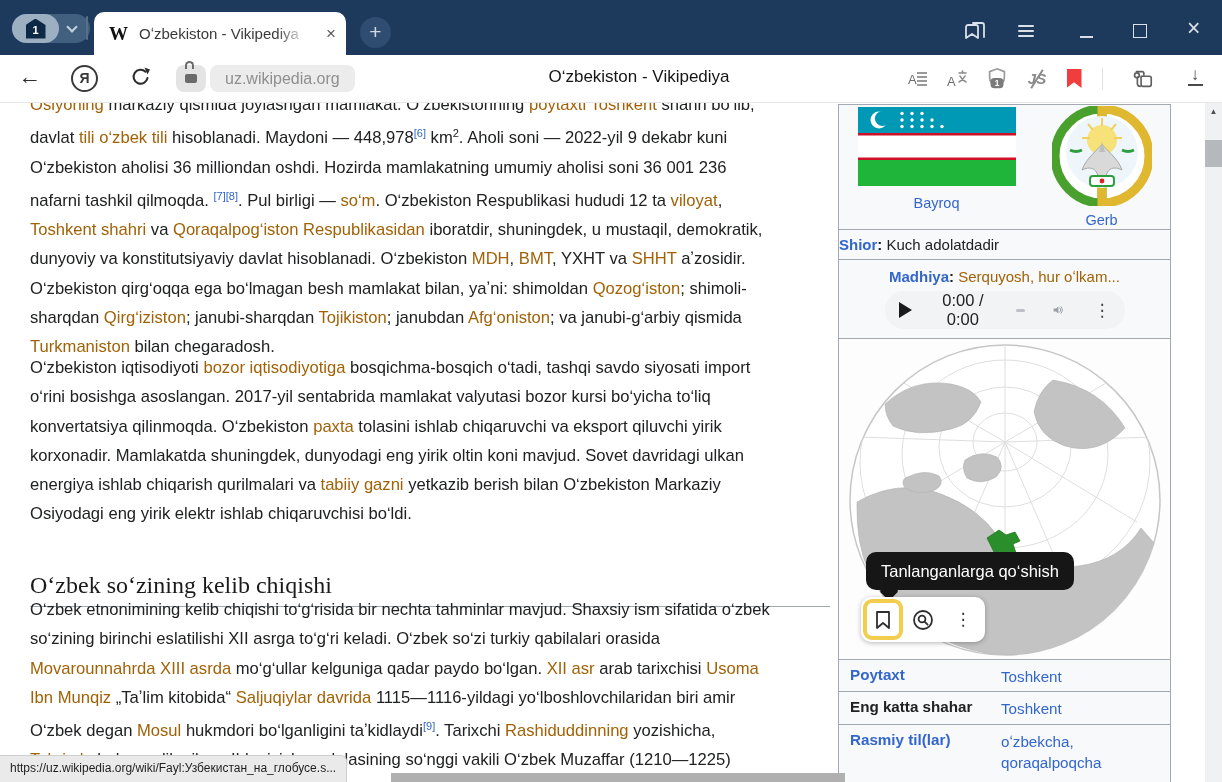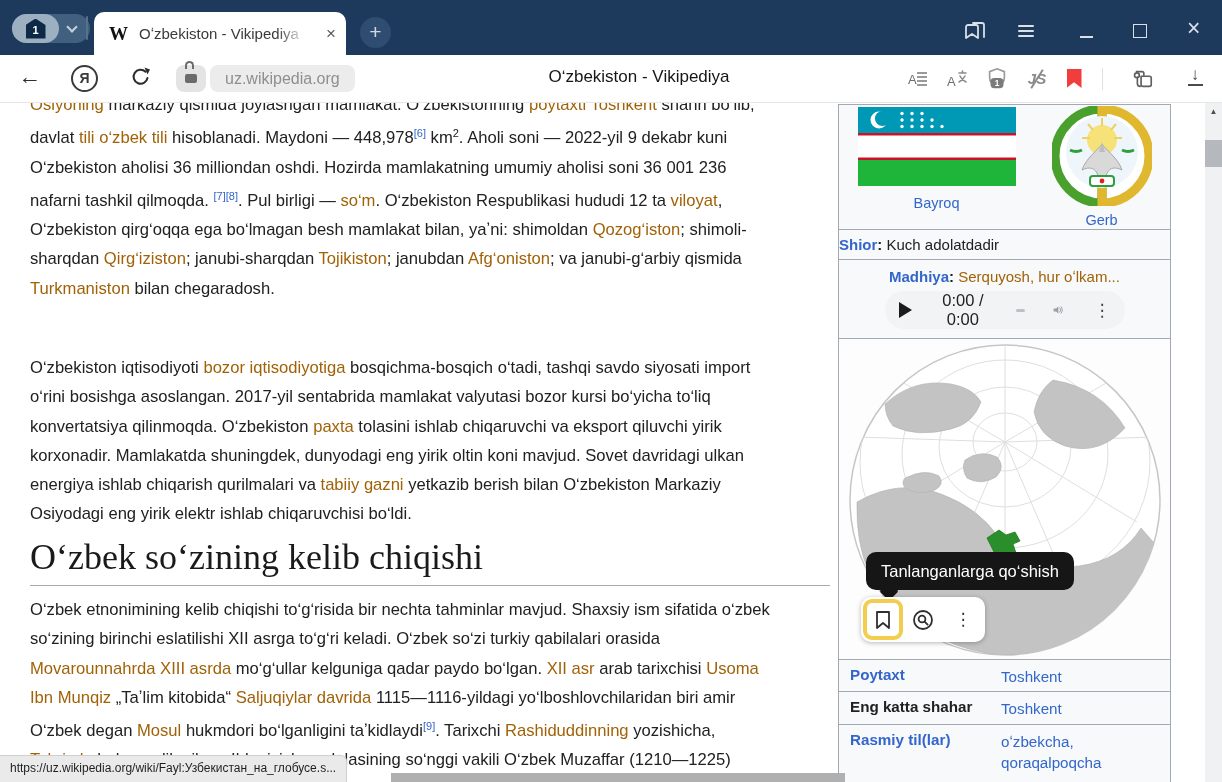--- a/index.html
+++ b/index.html
@@ -45,21 +45,21 @@
   .dl-wrap { text-align:center; color:#4a4a4a; }
   .dl-wrap .a { font-size:17px; line-height:16px; display:block; }
   .dl-wrap .u { width:15px; height:2px; background:#4a4a4a; margin:1px auto 0; }
   
   .article { position:absolute; left:30px; top:0; width:802px; z-index:1; font-size:16.6px; color:#202122; }
   .para { position:absolute; left:0; line-height:29.3px; white-space:nowrap; }
   .p1 { top:90px; } .p2 { top:353px; } .p3 { top:595px; }
   .lnk { color:#a16207; cursor:pointer; }
   .suplnk { color:#3366cc; font-size:11px; vertical-align:6px; cursor:pointer; }
   .supp { font-size:11px; vertical-align:6px; }
-  .h2 { position:absolute; left:0; top:536px; width:800px; font-family:"Liberation Serif","DejaVu Serif",serif; font-weight:normal; font-size:36px; color:#1a1a1a; padding-bottom:7px; border-bottom:1px solid #a2a9b1; }
+  .h2 { position:absolute; left:0; top:572px; width:800px; font-family:"Liberation Serif","DejaVu Serif",serif; font-weight:normal; font-size:24px; color:#1a1a1a; padding-bottom:7px; border-bottom:1px solid #a2a9b1; }
   
   .infobox { position:absolute; left:838px; top:104px; width:333px; height:680px; background:#f8f9fa; border:1px solid #a2a9b1; border-bottom:none; z-index:1; font-size:15px; color:#202122; }
   .ib-row { position:absolute; left:0; right:0; border-top:1px solid #a2a9b1; }
   .ib-media { top:0; height:124px; border-top:none; display:flex; justify-content:center; gap:36px; }
   .fig { text-align:center; }
   .fig .cap { font-size:14.5px; color:#3366cc; cursor:pointer; }
   .flag-fig { padding-top:2px; } .flag-fig .cap { margin-top:6px; }
   .gerb-fig { padding-top:1px; } .gerb-fig .cap { margin-top:3px; }
   .ib-motto { top:124px; height:30px; line-height:29px; }
   .ib-anthem { top:154px; height:79px; text-align:center; }
@@ -177,20 +177,22 @@
       <div class="u"></div>
     </div>
   </div>
 
   <div class="article">
     <div class="para p1">
         <div><span class="lnk">Osiyoning</span><span> markaziy qismida joylashgan mamlakat. Oʻzbekistonning </span><span class="lnk">poytaxti</span><span> </span><span class="lnk">Toshkent</span><span> shahri boʻlib,</span></div>
         <div><span>davlat </span><span class="lnk">tili</span><span> </span><span class="lnk">oʻzbek tili</span><span> hisoblanadi. Maydoni — 448,978</span><span class="suplnk">[6]</span><span> km</span><span class="supp">2</span><span>. Aholi soni — 2022-yil 9 dekabr kuni</span></div>
         <div><span>Oʻzbekiston aholisi 36 milliondan oshdi. Hozirda mamlakatning umumiy aholisi soni 36 001 236</span></div>
         <div><span>nafarni tashkil qilmoqda. </span><span class="suplnk">[7][8]</span><span>. Pul birligi — </span><span class="lnk">soʻm</span><span>. Oʻzbekiston Respublikasi hududi 12 ta </span><span class="lnk">viloyat</span><span>,</span></div>
+        <div><span class="lnk">Toshkent shahri</span><span> va </span><span class="lnk">Qoraqalpogʻiston Respublikasidan</span><span> iboratdir, shuningdek, u mustaqil, demokratik,</span></div>
+        <div><span>dunyoviy va konstitutsiyaviy davlat hisoblanadi. Oʻzbekiston </span><span class="lnk">MDH</span><span>, </span><span class="lnk">BMT</span><span>, YXHT va </span><span class="lnk">SHHT</span><span> aʼzosidir.</span></div>
         <div><span>Oʻzbekiston qirgʻoqqa ega boʻlmagan besh mamlakat bilan, yaʼni: shimoldan </span><span class="lnk">Qozogʻiston</span><span>; shimoli-</span></div>
         <div><span>sharqdan </span><span class="lnk">Qirgʻiziston</span><span>; janubi-sharqdan </span><span class="lnk">Tojikiston</span><span>; janubdan </span><span class="lnk">Afgʻoniston</span><span>; va janubi-gʻarbiy qismida</span></div>
         <div><span class="lnk">Turkmaniston</span><span> bilan chegaradosh.</span></div>
       </div>
     <div class="para p2">
         <div><span>Oʻzbekiston iqtisodiyoti </span><span class="lnk">bozor iqtisodiyotiga</span><span> bosqichma-bosqich oʻtadi, tashqi savdo siyosati import</span></div>
         <div><span>oʻrini bosishga asoslangan. 2017-yil sentabrida mamlakat valyutasi bozor kursi boʻyicha toʻliq</span></div>
         <div><span>konvertatsiya qilinmoqda. Oʻzbekiston </span><span class="lnk">paxta</span><span> tolasini ishlab chiqaruvchi va eksport qiluvchi yirik</span></div>
         <div><span>korxonadir. Mamlakatda shuningdek, dunyodagi eng yirik oltin koni mavjud. Sovet davridagi ulkan</span></div>
         <div><span>energiya ishlab chiqarish qurilmalari va </span><span class="lnk">tabiiy gazni</span><span> yetkazib berish bilan Oʻzbekiston Markaziy</span></div>

